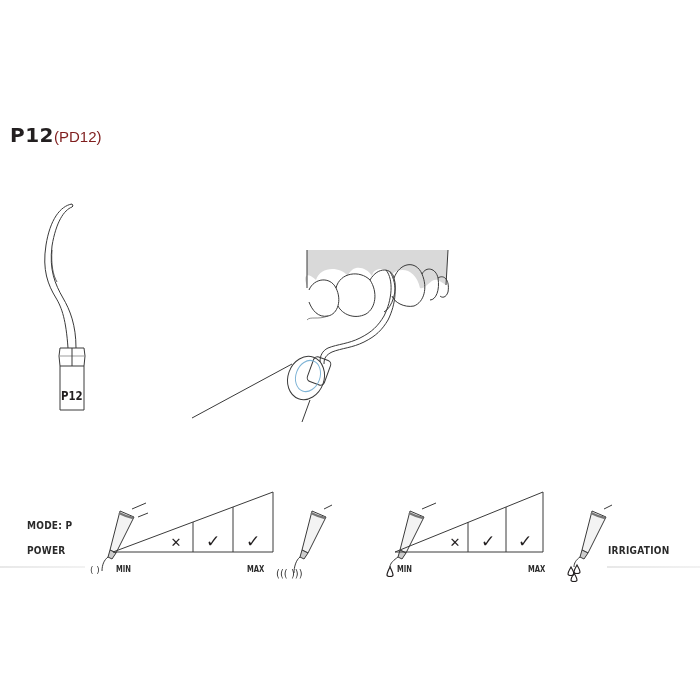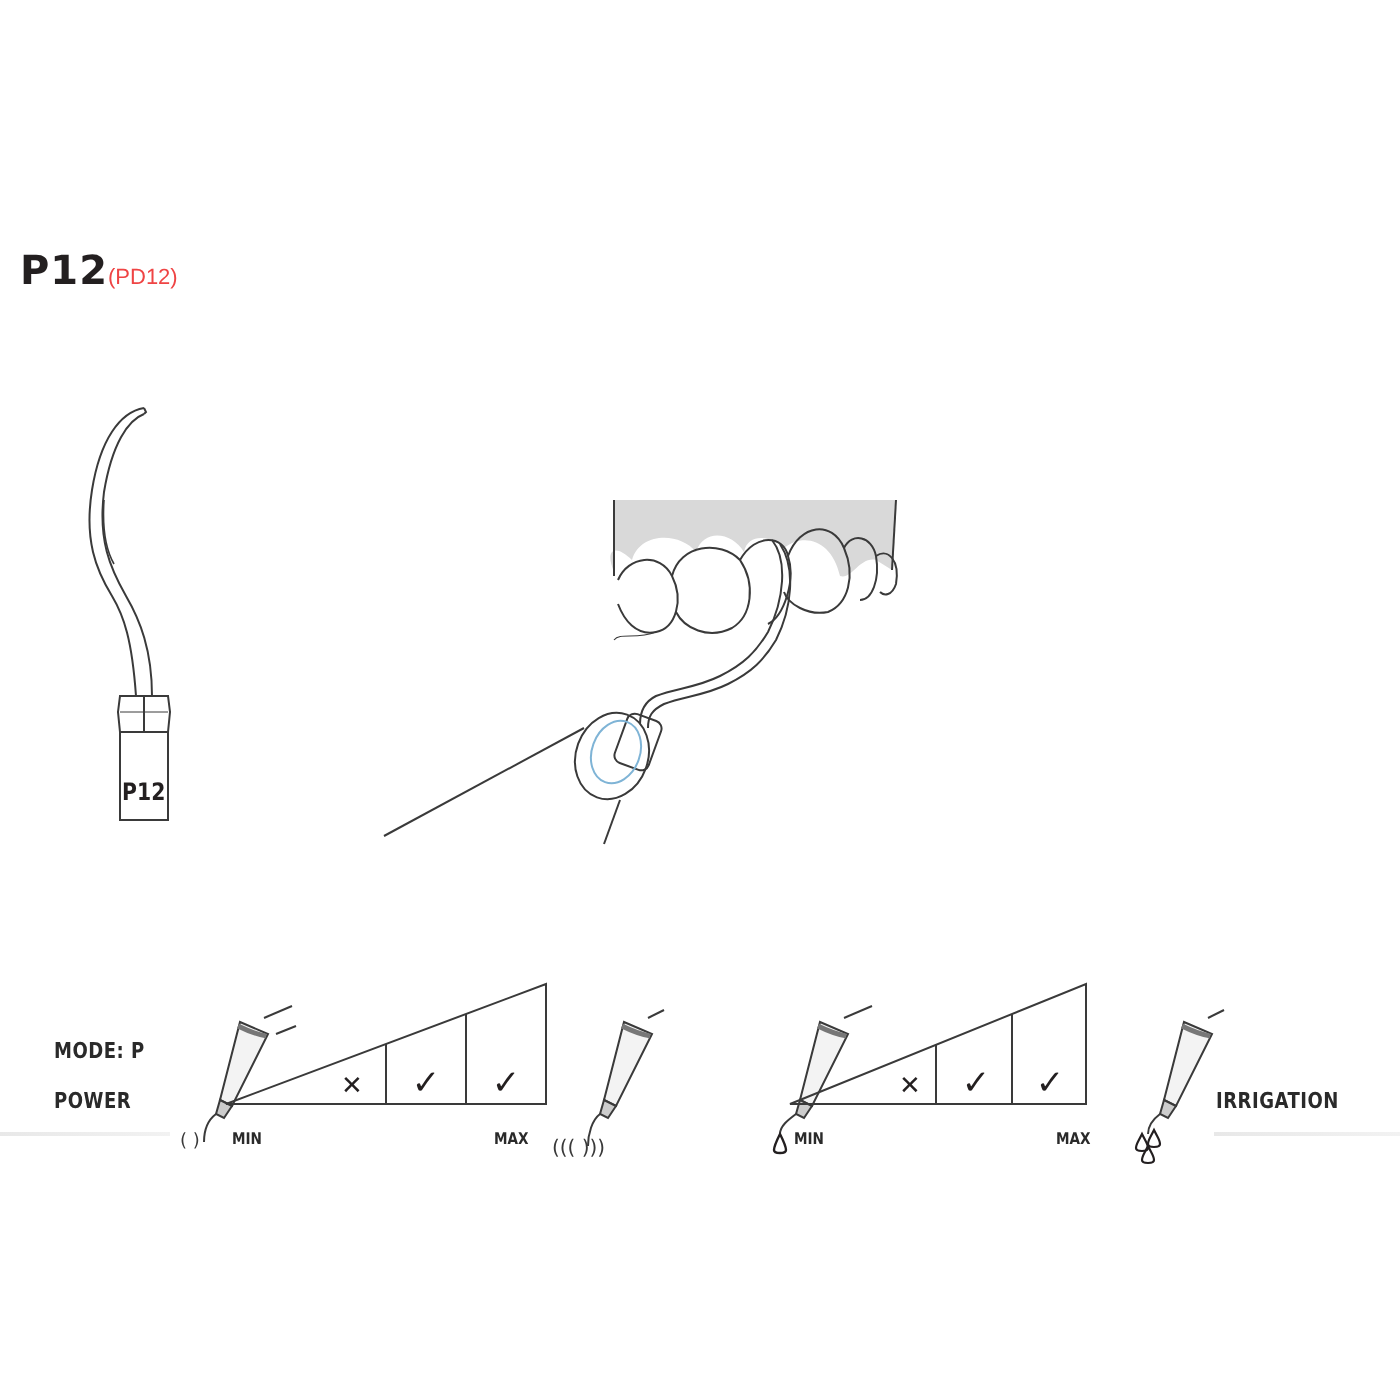--- a/index.html
+++ b/index.html
@@ -1,20 +1,20 @@
 <!DOCTYPE html>
 <html><head>
   <meta charset="utf-8">
   <style>
     html, body { margin: 0; padding: 0; background: #ffffff; }
     body { width: 700px; height: 700px; position: relative; overflow: hidden; font-family: "Liberation Sans", sans-serif; color: #231f20; }
     .abs { position: absolute; }
     .title { left: 10px; top: 124px; font-size: 19px; line-height: 22px; white-space: nowrap; }
     .title .main { font-weight: bold; font-size: 20px; letter-spacing: 0.5px; font-family: "DejaVu Sans", sans-serif; }
-    .title .sub { color: #ef4444; font-size: 11px; }
+    .title .sub { color: #7f1d1d; font-size: 15px; }
     .label { font-family: "DejaVu Sans", sans-serif; font-weight: bold; font-size: 11px; color: #2a2a2a; letter-spacing: 0.3px; white-space: nowrap; transform: scaleX(0.82); transform-origin: left center; }
     .small-label { font-family: "DejaVu Sans", sans-serif; font-weight: bold; font-size: 8px; color: #2a2a2a; transform: scaleX(0.85); transform-origin: left center; }
     .rule { height: 2px; background: linear-gradient(to right, #e8e8e8, #f2f2f2); }
     svg { position: absolute; overflow: visible; }
   </style>
 </head>
 <body>
 
 <div class="abs title">
   <span class="main">P12</span><span class="sub">(PD12)</span>

